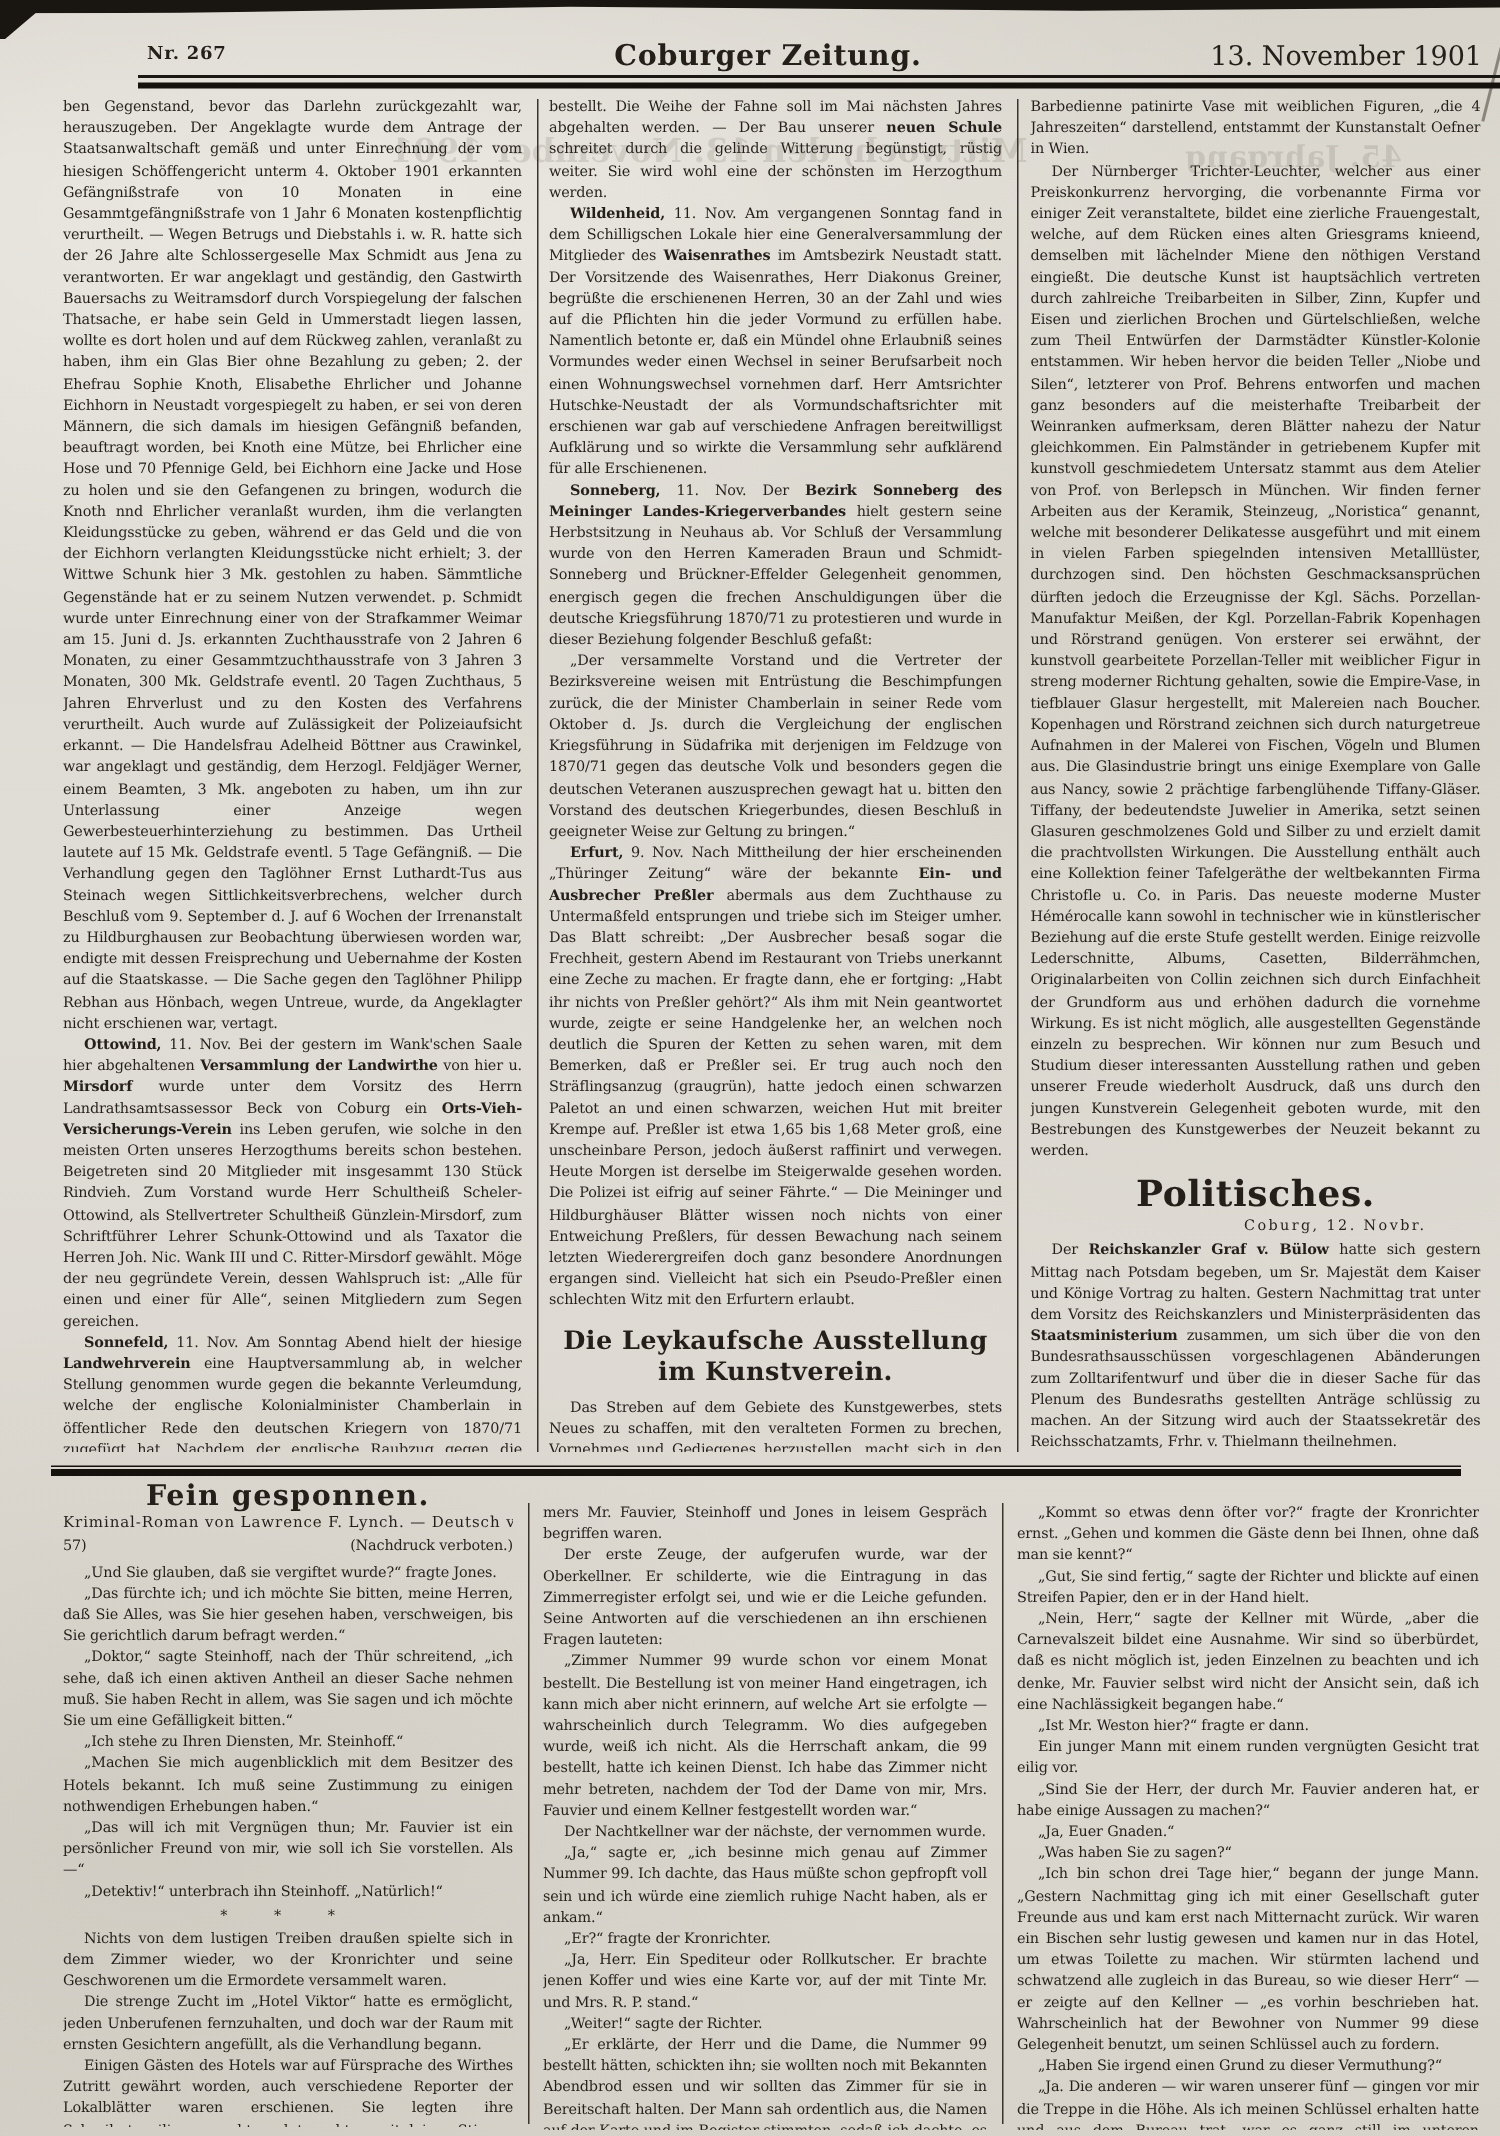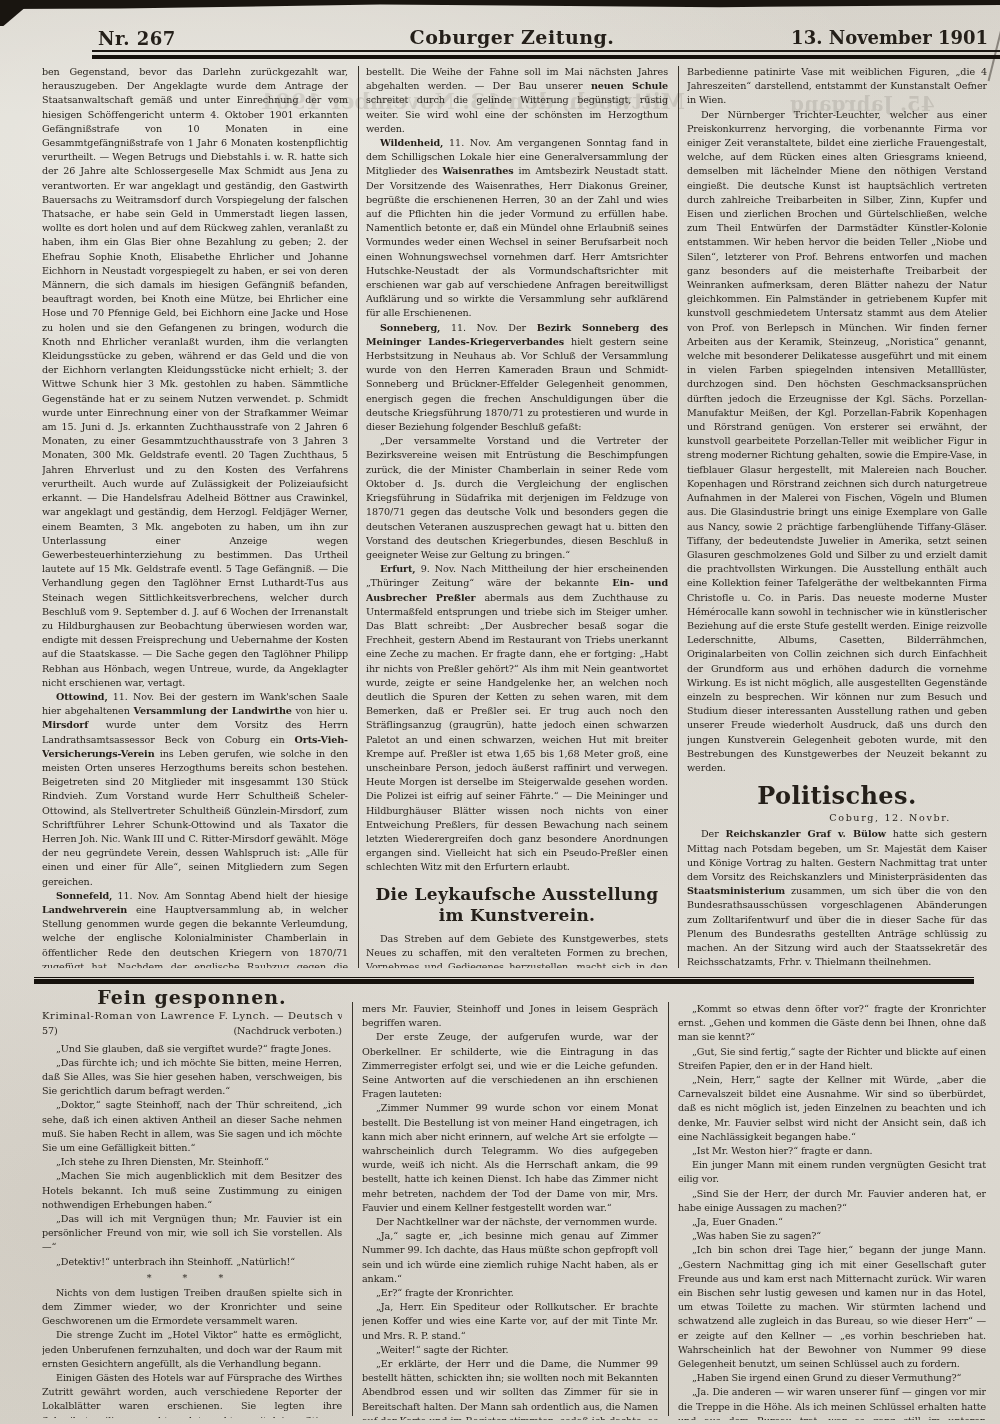--- a/index.html
+++ b/index.html
@@ -17,23 +17,23 @@
   .scan-top{position:absolute;top:0;left:0;width:100%;height:9px;background:#191510;
     clip-path:polygon(0 0,100% 0,100% 55%,72% 80%,38% 50%,12% 95%,0 100%);}
   .scan-corner{position:absolute;top:0;left:0;width:34px;height:26px;background:#191510;
     clip-path:polygon(0 0,100% 0,10% 100%,0 100%);}
   .scan-scratch{position:absolute;top:12px;right:2px;width:2px;height:70px;background:rgba(40,34,26,.45);transform:rotate(14deg);}
   .ghost{position:absolute;transform:scaleX(-1);opacity:.13;color:#3c362c;font-weight:bold;white-space:nowrap;pointer-events:none;}
   .ghost-center{top:88px;left:260px;font-size:22px;}
   .ghost-right{top:92px;left:790px;font-size:20px;}
 
   
-  .masthead-issue{position:absolute;top:28px;left:98px;font-size:18px;font-weight:bold;letter-spacing:.5px;}
+  .masthead-issue{position:absolute;top:28px;left:98px;font-size:12px;font-weight:bold;letter-spacing:.5px;}
   .masthead-title{position:absolute;top:26px;left:12px;width:100%;text-align:center;font-size:19px;font-weight:bold;letter-spacing:.5px;}
-  .masthead-date{position:absolute;top:27px;right:12px;font-size:18px;font-weight:bold;}
+  .masthead-date{position:absolute;top:27px;right:12px;font-size:18px;font-weight:normal;}
   .rule-thin{position:absolute;top:50px;left:92px;right:0;height:2px;background:#1b1712;}
   .rule-thick{position:absolute;top:55px;left:92px;right:0;height:4px;background:#15110c;}
 
   
   .vd{position:absolute;width:1px;background:#39332a;}
   .vd1{left:358px;top:66px;height:902px;}
   .vd2{left:678px;top:66px;height:902px;}
   .vd3{left:352px;top:1002px;height:414px;}
   .vd4{left:668px;top:1002px;height:414px;}
 

